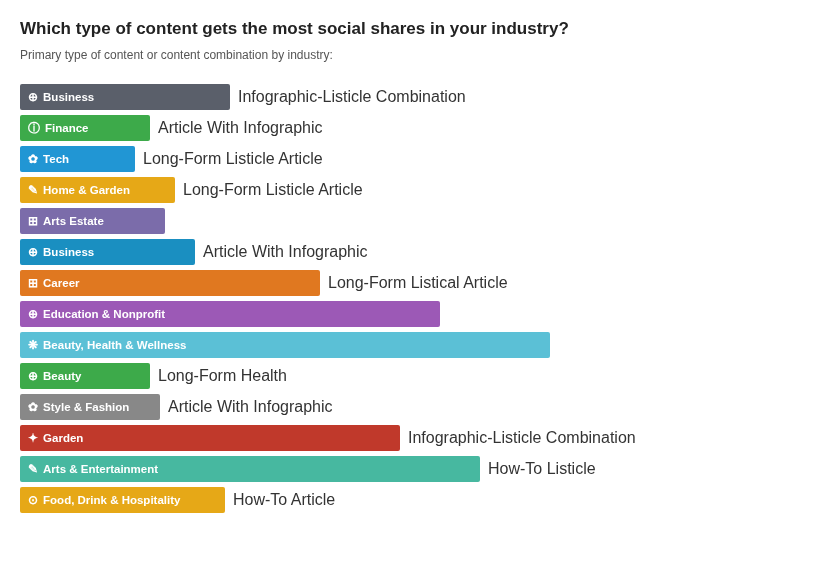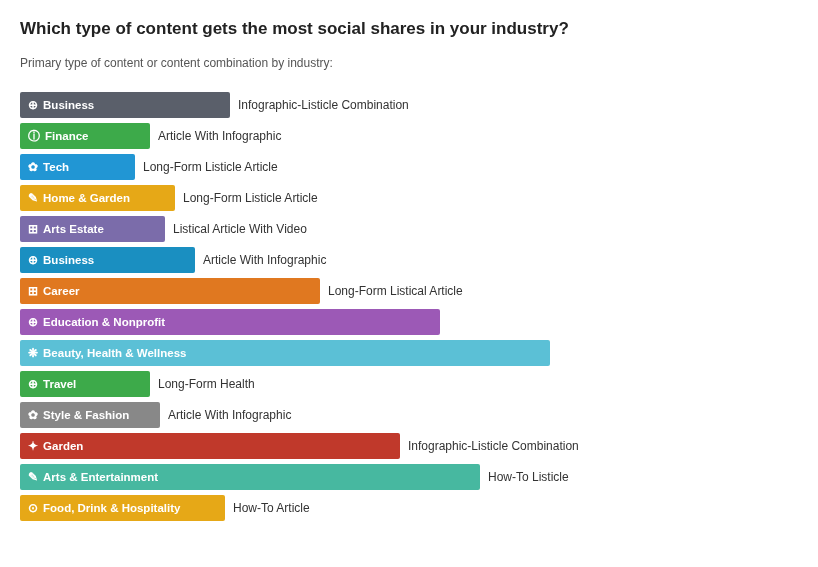--- a/index.html
+++ b/index.html
@@ -7,21 +7,21 @@
       font-family: Arial, sans-serif;
       background: #fff;
       padding: 18px 20px;
       width: 818px;
       min-height: 567px;
     }
     h2 {
       font-size: 17px;
       font-weight: bold;
       color: #222;
-      margin-bottom: 16px;
+      margin-bottom: 8px;
       line-height: 1.3;
     }
     .subtitle {
       font-size: 12px;
       color: #555;
       margin-bottom: 22px;
     }
     .chart-container {
       display: flex;
       flex-direction: column;
@@ -46,21 +46,21 @@
       color: #fff;
       white-space: nowrap;
       display: flex;
       align-items: center;
       gap: 5px;
     }
     .bar-icon {
       font-size: 12px;
     }
     .bar-text {
-      font-size: 12px;
+      font-size: 16px;
       color: #333;
       white-space: nowrap;
     }
   </style>
 </head>
 <body>
 
 <h2>Which type of content gets the most social shares in your industry?</h2>
 <p class="subtitle">Primary type of content or content combination by industry:</p>
 
@@ -101,21 +101,20 @@
       </div>
       <span class="bar-text">Long-Form Listicle Article</span>
     </div>
     <div class="row">
       <div class="bar" style="background-color: rgb(123, 108, 170); width: 145px;">
         <span class="bar-label">
           <span class="bar-icon">⊞</span>
           <span>Arts Estate</span>
         </span>
       </div>
-      <span class="bar-text">Listical Article With Video</span>
     </div>
     <div class="row">
       <div class="bar" style="background-color: rgb(26, 143, 193); width: 175px;">
         <span class="bar-label">
           <span class="bar-icon">⊕</span>
           <span>Business</span>
         </span>
       </div>
       <span class="bar-text">Article With Infographic</span>
     </div>
@@ -141,21 +140,21 @@
         <span class="bar-label">
           <span class="bar-icon">❋</span>
           <span>Beauty, Health &amp; Wellness</span>
         </span>
       </div>
     </div>
     <div class="row">
       <div class="bar" style="background-color: rgb(61, 170, 74); width: 130px;">
         <span class="bar-label">
           <span class="bar-icon">⊕</span>
-          <span>Travel</span>
+          <span>Beauty</span>
         </span>
       </div>
       <span class="bar-text">Long-Form Health</span>
     </div>
     <div class="row">
       <div class="bar" style="background-color: rgb(136, 136, 136); width: 140px;">
         <span class="bar-label">
           <span class="bar-icon">✿</span>
           <span>Style &amp; Fashion</span>
         </span>

